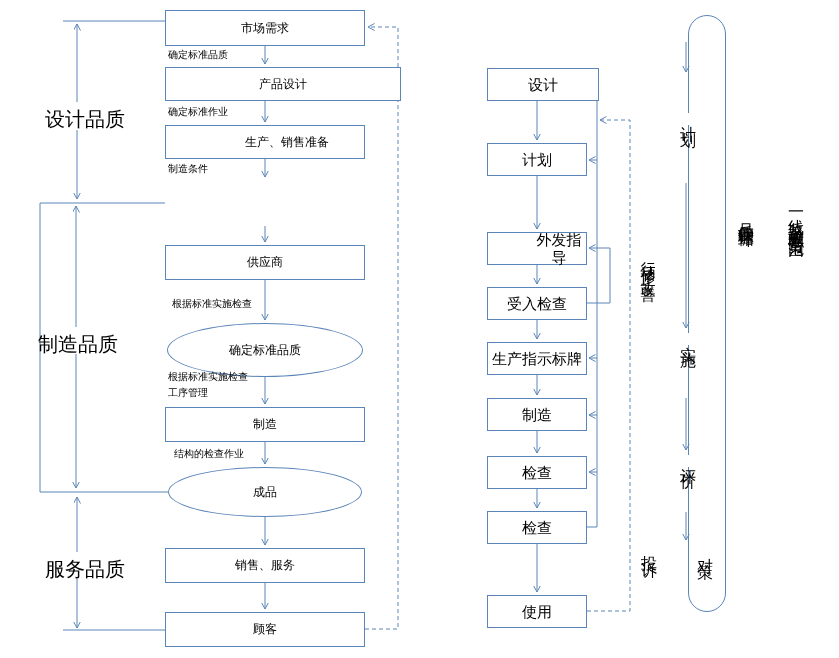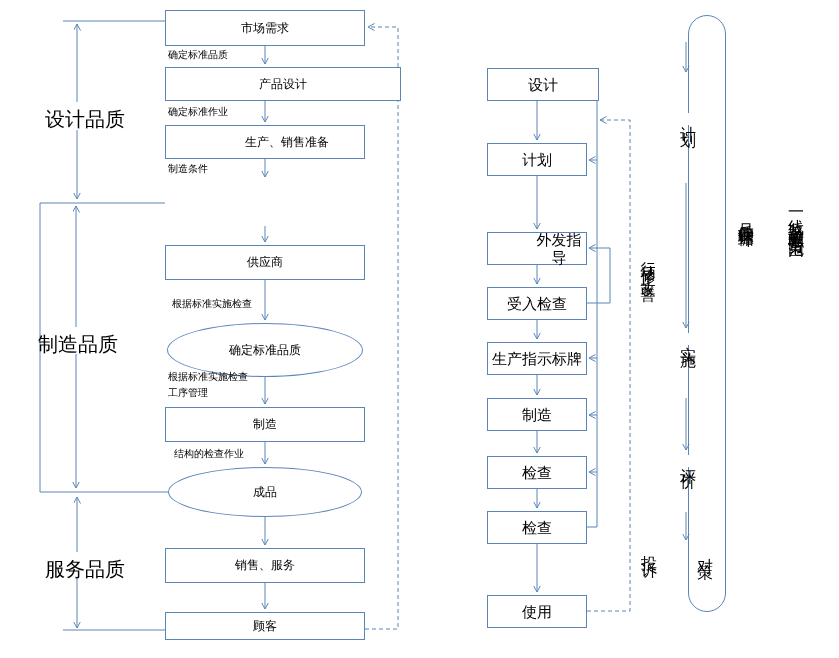--- a/index.html
+++ b/index.html
@@ -107,21 +107,21 @@
   </div>
   <div class="box" style="left:165px;top:407px;width:200px;height:35px;">
     <span>制造</span>
   </div>
   <div class="box ellipse" style="left:168px;top:467px;width:194px;height:50px;">
     <span>成品</span>
   </div>
   <div class="box" style="left:165px;top:548px;width:200px;height:35px;text-align:right;">
     <span>销售、服务</span>
   </div>
-  <div class="box" style="left:165px;top:612px;width:200px;height:28px;">
+  <div class="box" style="left:165px;top:612px;width:200px;height:35px;">
     <span>顾客</span>
   </div>
 
   <div class="elabel" style="left:168px;top:47px;">确定标准品质</div>
   <div class="elabel" style="left:168px;top:104px;">确定标准作业</div>
   <div class="elabel" style="left:168px;top:161px;">制造条件</div>
   <div class="elabel" style="left:172px;top:296px;">根据标准实施检查</div>
   <div class="elabel" style="left:168px;top:369px;">
     <div>根据标准实施检查</div>
     <div>工序管理</div>

